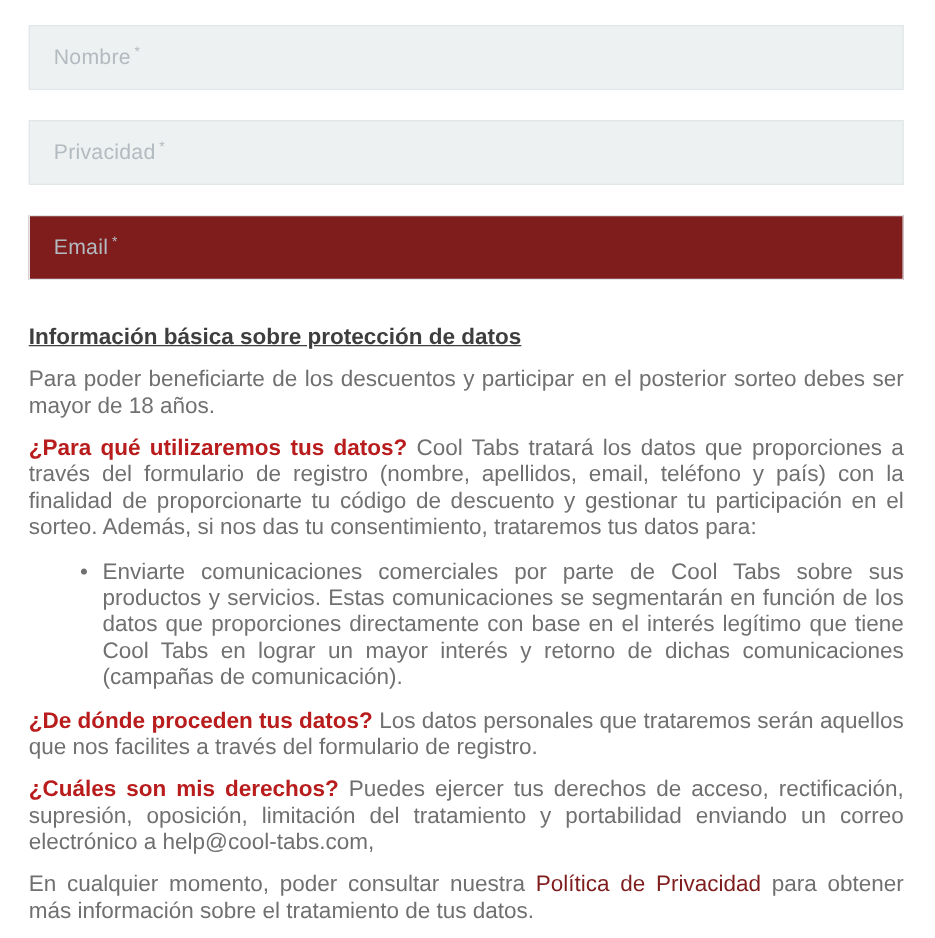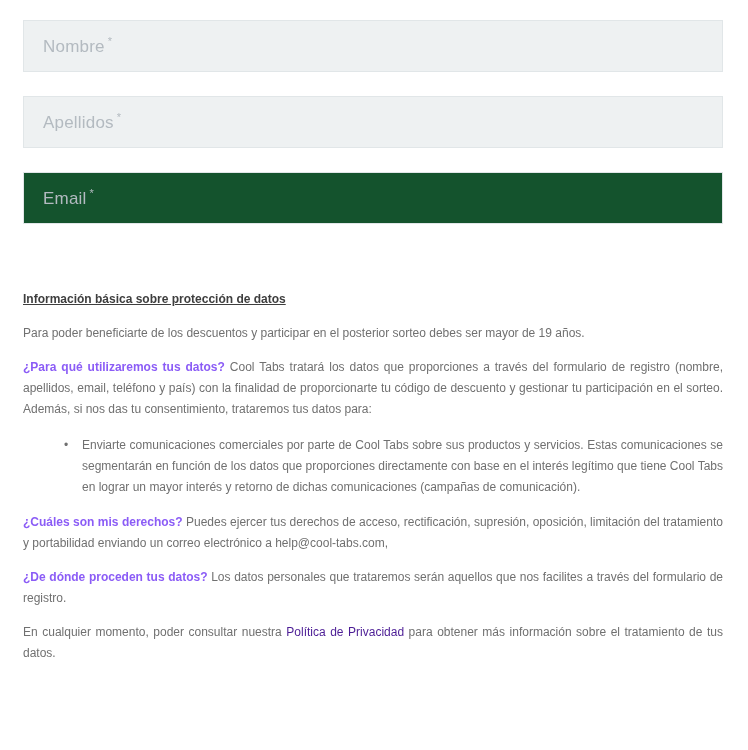--- a/index.html
+++ b/index.html
@@ -46,35 +46,35 @@
     pointer-events: none;
     letter-spacing: 0.2px;
   }
   .fake-placeholder sup {
     font-size: 11px;
     margin-left: 3px;
   }
 
   
   .privacy {
-    margin-top: 65px;
+    margin-top: 35px;
     color: #707070;
-    font-size: 12px;
+    font-size: 18px;
     line-height: 21px;
     text-align: justify;
   }
   .privacy-heading {
     margin: 0 0 12px;
     color: #3e3e3e;
     font-weight: bold;
     text-decoration: underline;
     text-align: left;
   }
   .privacy p { margin: 0 0 13px; }
-  .privacy strong { color: #8b5cf6; }
+  .privacy strong { color: #b91c1c; }
   .privacy ul {
     list-style: none;
     margin: 15px 0 14px;
     padding: 0 0 0 59px;
   }
   .privacy li {
     position: relative;
   }
   .privacy li::before {
     content: "\2022";
@@ -93,40 +93,40 @@
 
 <div class="page">
 
   <div class="field" style="background: rgb(238, 241, 242); border-color: rgb(225, 230, 232);">
     <input type="text" class="field-input" value="" style="">
     <span class="fake-placeholder" style="color: rgb(179, 186, 192);"><span>Nombre</span><sup>*</sup></span>
   </div>
 
   <div class="field" style="background: rgb(238, 241, 242); border-color: rgb(225, 230, 232);">
     <input type="text" class="field-input" value="" style="">
-    <span class="fake-placeholder" style="color: rgb(179, 186, 192);"><span>Apellidos</span><sup>*</sup></span>
+    <span class="fake-placeholder" style="color: rgb(179, 186, 192);"><span>Privacidad</span><sup>*</sup></span>
   </div>
 
-  <div class="field" style="background: #14532d; border-color: rgb(225, 230, 232);">
+  <div class="field" style="background: #7f1d1d; border-color: rgb(225, 230, 232);">
     <input type="text" class="field-input" value="" style="">
     <span class="fake-placeholder" style="color: rgb(179, 186, 192);"><span>Email</span><sup>*</sup></span>
   </div>
 
   <div class="privacy">
     <p class="privacy-heading">Información básica sobre protección de datos</p>
 
-    <p>Para poder beneficiarte de los descuentos y participar en el posterior sorteo debes ser mayor de 19 años.</p>
+    <p>Para poder beneficiarte de los descuentos y participar en el posterior sorteo debes ser mayor de 18 años.</p>
 
 
     <p><strong>¿Para qué utilizaremos tus datos?</strong><span> Cool Tabs tratará los datos que proporciones a través del formulario de registro (nombre, apellidos, email, teléfono y país) con la finalidad de proporcionarte tu código de descuento y gestionar tu participación en el sorteo. Además, si nos das tu consentimiento, trataremos tus datos para:</span></p>
 
     <ul>
       <li>Enviarte comunicaciones comerciales por parte de Cool Tabs sobre sus productos y servicios. Estas comunicaciones se segmentarán en función de los datos que proporciones directamente con base en el interés legítimo que tiene Cool Tabs en lograr un mayor interés y retorno de dichas comunicaciones (campañas de comunicación).</li>
     </ul>
 
+    <p><strong>¿De dónde proceden tus datos?</strong><span> Los datos personales que trataremos serán aquellos que nos facilites a través del formulario de registro.</span></p>
+
     <p><strong>¿Cuáles son mis derechos?</strong><span> Puedes ejercer tus derechos de acceso, rectificación, supresión, oposición, limitación del tratamiento y portabilidad enviando un correo electrónico a help@cool-tabs.com,</span></p>
 
-    <p><strong>¿De dónde proceden tus datos?</strong><span> Los datos personales que trataremos serán aquellos que nos facilites a través del formulario de registro.</span></p>
-
-    <p><span>En cualquier momento, poder consultar nuestra </span><a class="privacy-link" href="#" style="color: #4c1d95;">Política de Privacidad</a><span> para obtener más información sobre el tratamiento de tus datos.</span></p>
+    <p><span>En cualquier momento, poder consultar nuestra </span><a class="privacy-link" href="#" style="color: #7f1d1d;">Política de Privacidad</a><span> para obtener más información sobre el tratamiento de tus datos.</span></p>
   </div>
 
 </div>
 
 </body></html>

